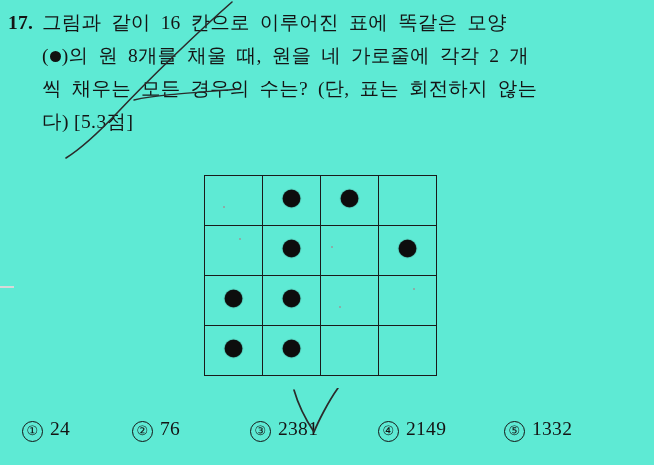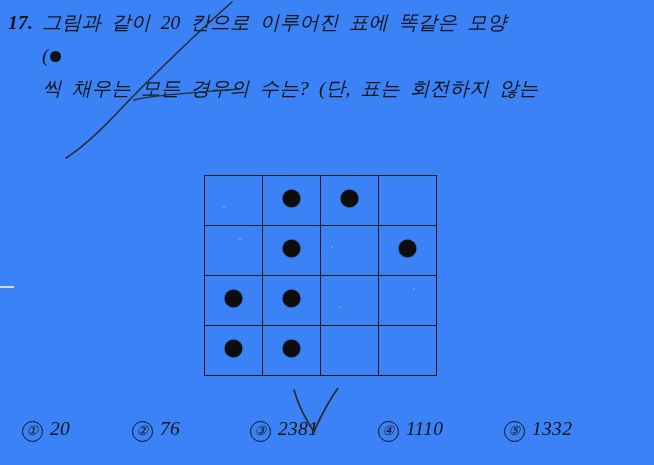--- a/index.html
+++ b/index.html
@@ -11,22 +11,21 @@
     height: 465px;
     background: #ffffff;
     font-family: "Liberation Serif", serif;
     color: #141414;
     position: relative;
     overflow: hidden;
   }
   .page {
     position: absolute;
     inset: 0;
-    background: #3b82f6;
-    font-style: italic;
+    background: #5eead4;
   }
 
   
   .question {
     position: absolute;
     left: 8px;
     top: 6px;
     width: 640px;
   }
   .qline {
@@ -171,32 +170,36 @@
 </style>
 </head>
 <body>
 
 <div class="page">
 
   <div class="question">
 
     <div class="qline">
       <span class="qnum">17.</span>
-      <span class="qbody wide-space">그림과 같이 20 칸으로 이루어진 표에 똑같은 모양</span>
+      <span class="qbody wide-space">그림과 같이 16 칸으로 이루어진 표에 똑같은 모양</span>
     </div>
 
     <div class="qline indent">
       <span>(</span>
       <span class="dotglyph"></span>
+      <span class="wide-space">)의 원 8개를 채울 때, 원을 네 가로줄에 각각 2 개</span>
     </div>
 
     <div class="qline indent">
       <span class="wide-space">씩 채우는 모든 경우의 수는? (단, 표는 회전하지 않는</span>
     </div>
 
+    <div class="qline indent">
+      <span class="spaced">다) [5.3점]</span>
+    </div>
   </div>
 
   <div class="figure">
     <table class="grid">
       <tbody>
           <tr>
         <td>
               <span class="speck s1"></span>
             </td>
         <td><span class="circle"></span></td>
@@ -229,33 +232,33 @@
         <td></td>
         <td></td>
       </tr>
     </tbody>
       </table>
   </div>
 
   <div class="choices">
     <div class="choice c1">
       <span class="cmark">①</span>
-      <span>20</span>
+      <span>24</span>
     </div>
     <div class="choice c2">
       <span class="cmark">②</span>
       <span>76</span>
     </div>
     <div class="choice c3">
       <span class="cmark">③</span>
       <span>2381</span>
     </div>
     <div class="choice c4">
       <span class="cmark">④</span>
-      <span>1110</span>
+      <span>2149</span>
     </div>
     <div class="choice c5">
       <span class="cmark">⑤</span>
       <span>1332</span>
     </div>
   </div>
 
   <svg class="penmark pen-slash" viewBox="0 0 180 160">
     <path d="M172 2 C140 30, 90 78, 58 112 C40 131, 22 148, 6 158" stroke="#2b2b2b" stroke-width="1.6" fill="none" stroke-linecap="round"></path>
   </svg>

